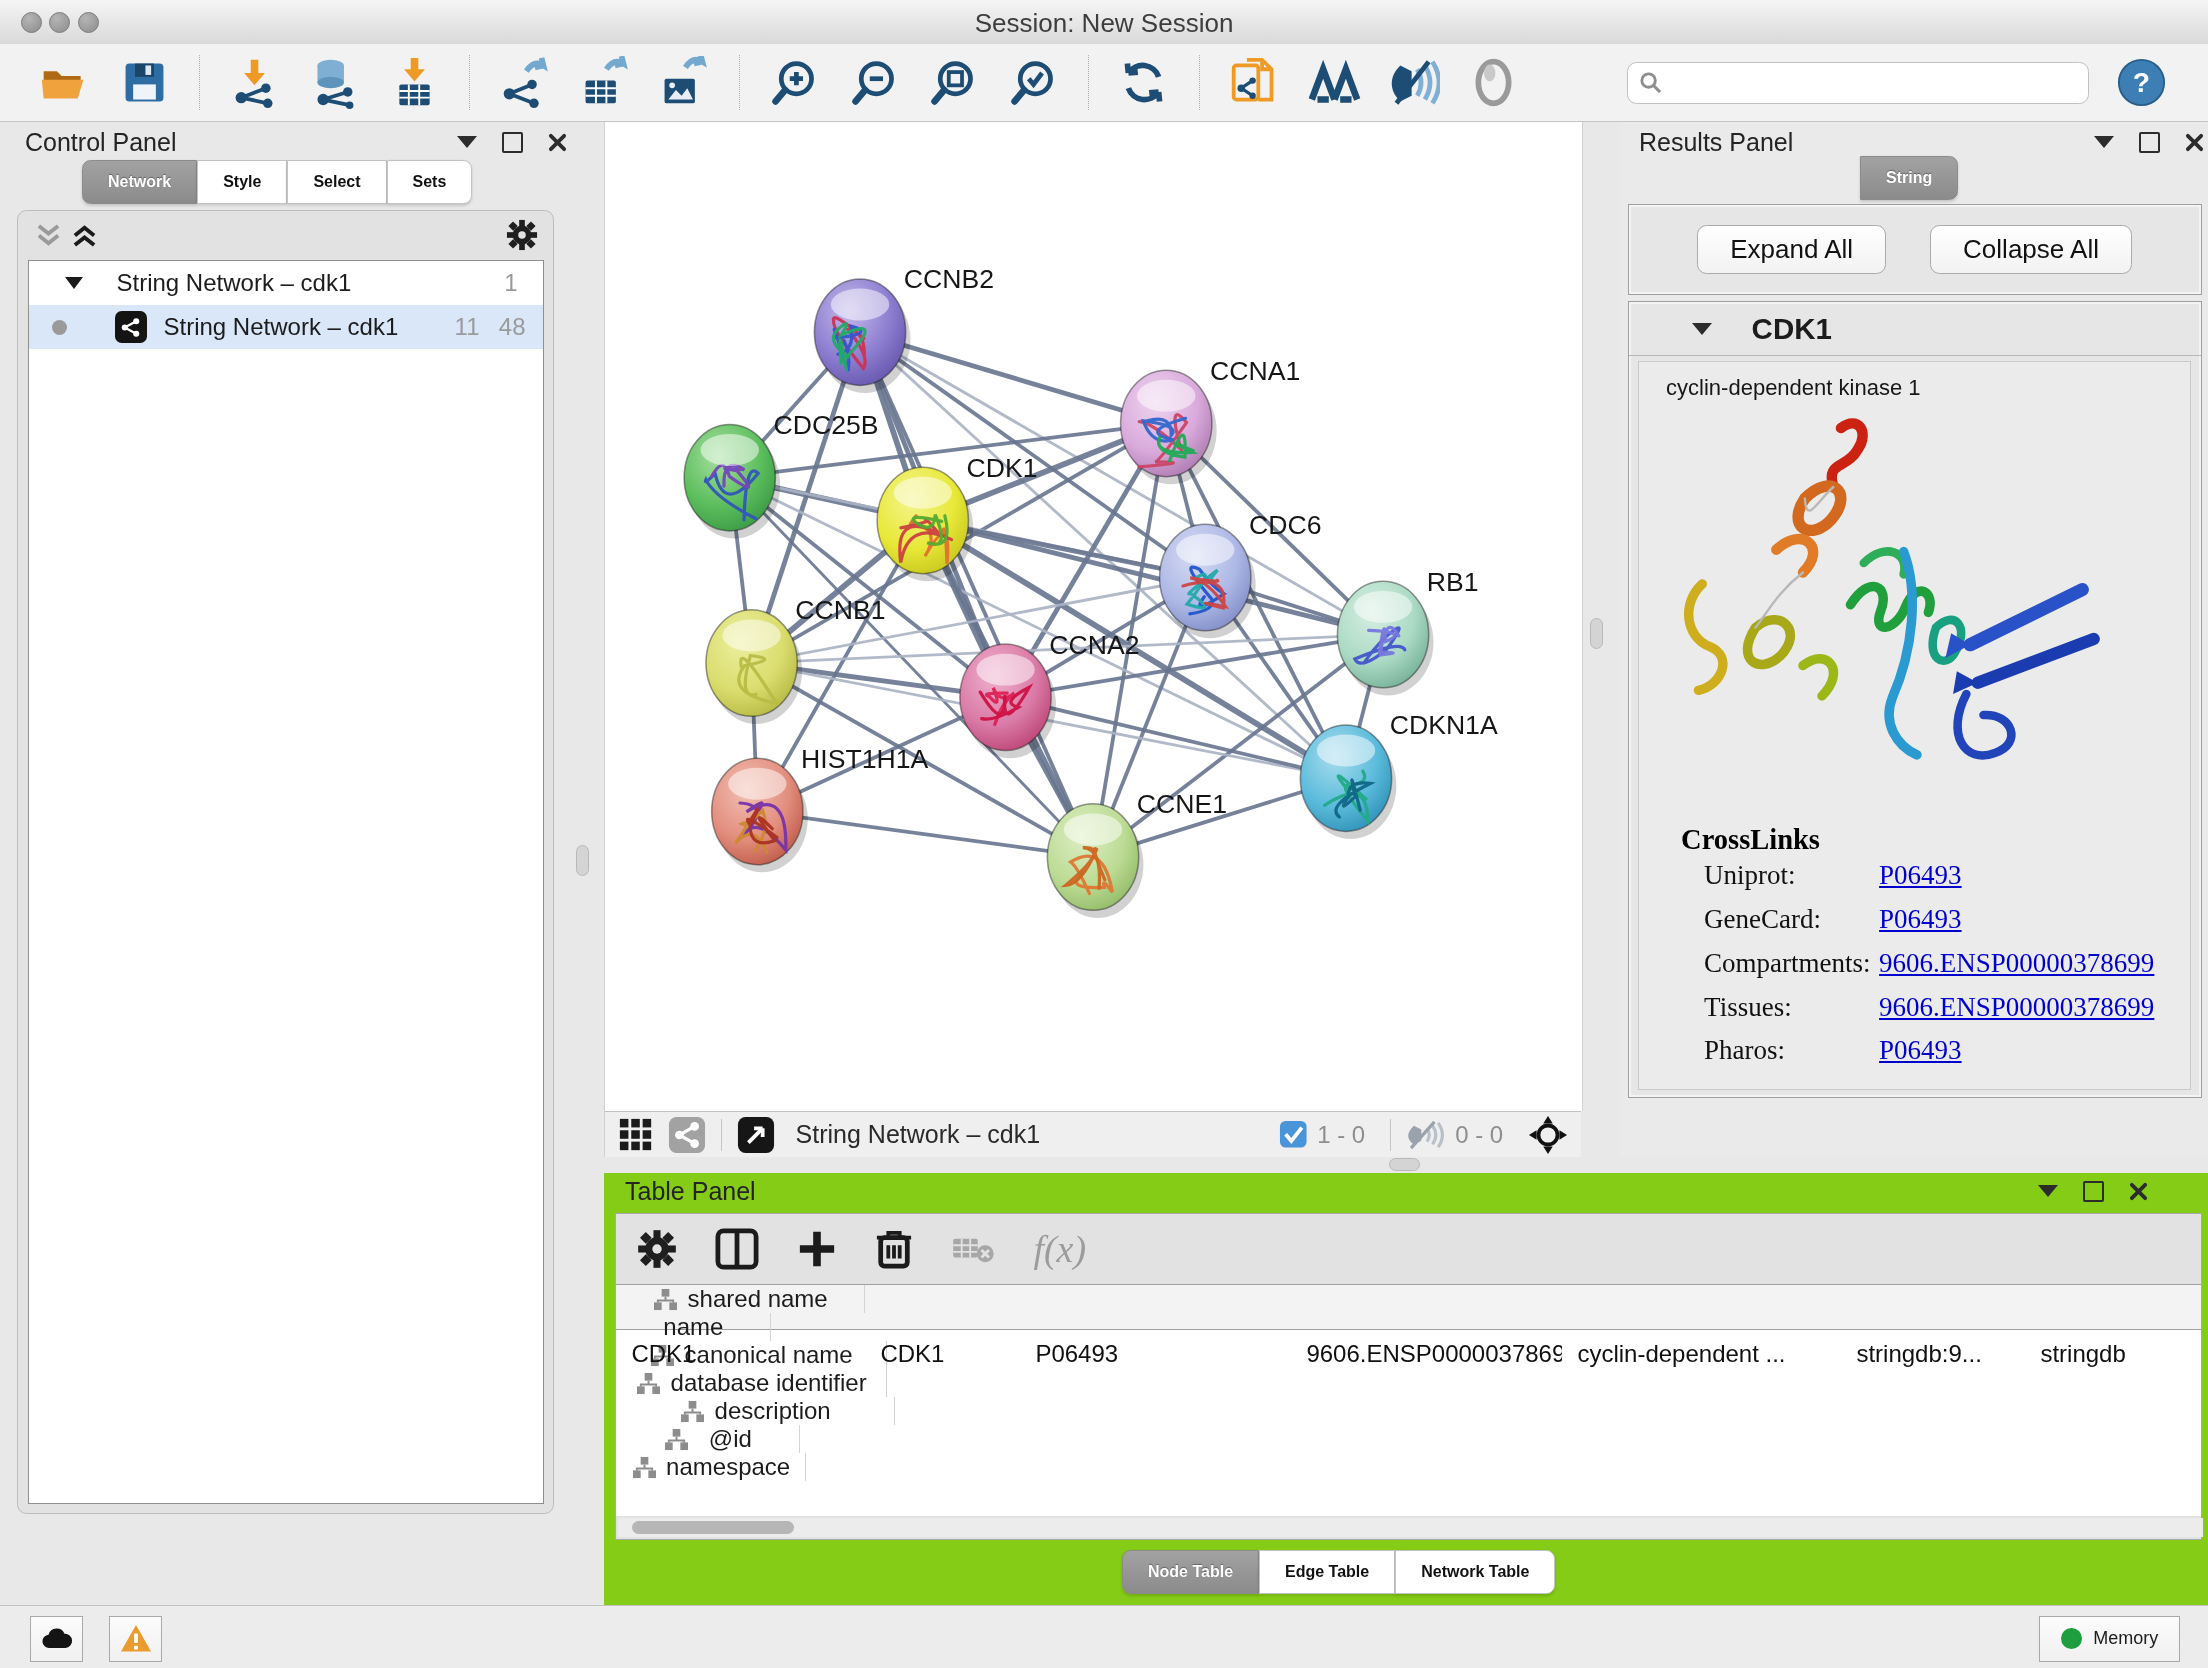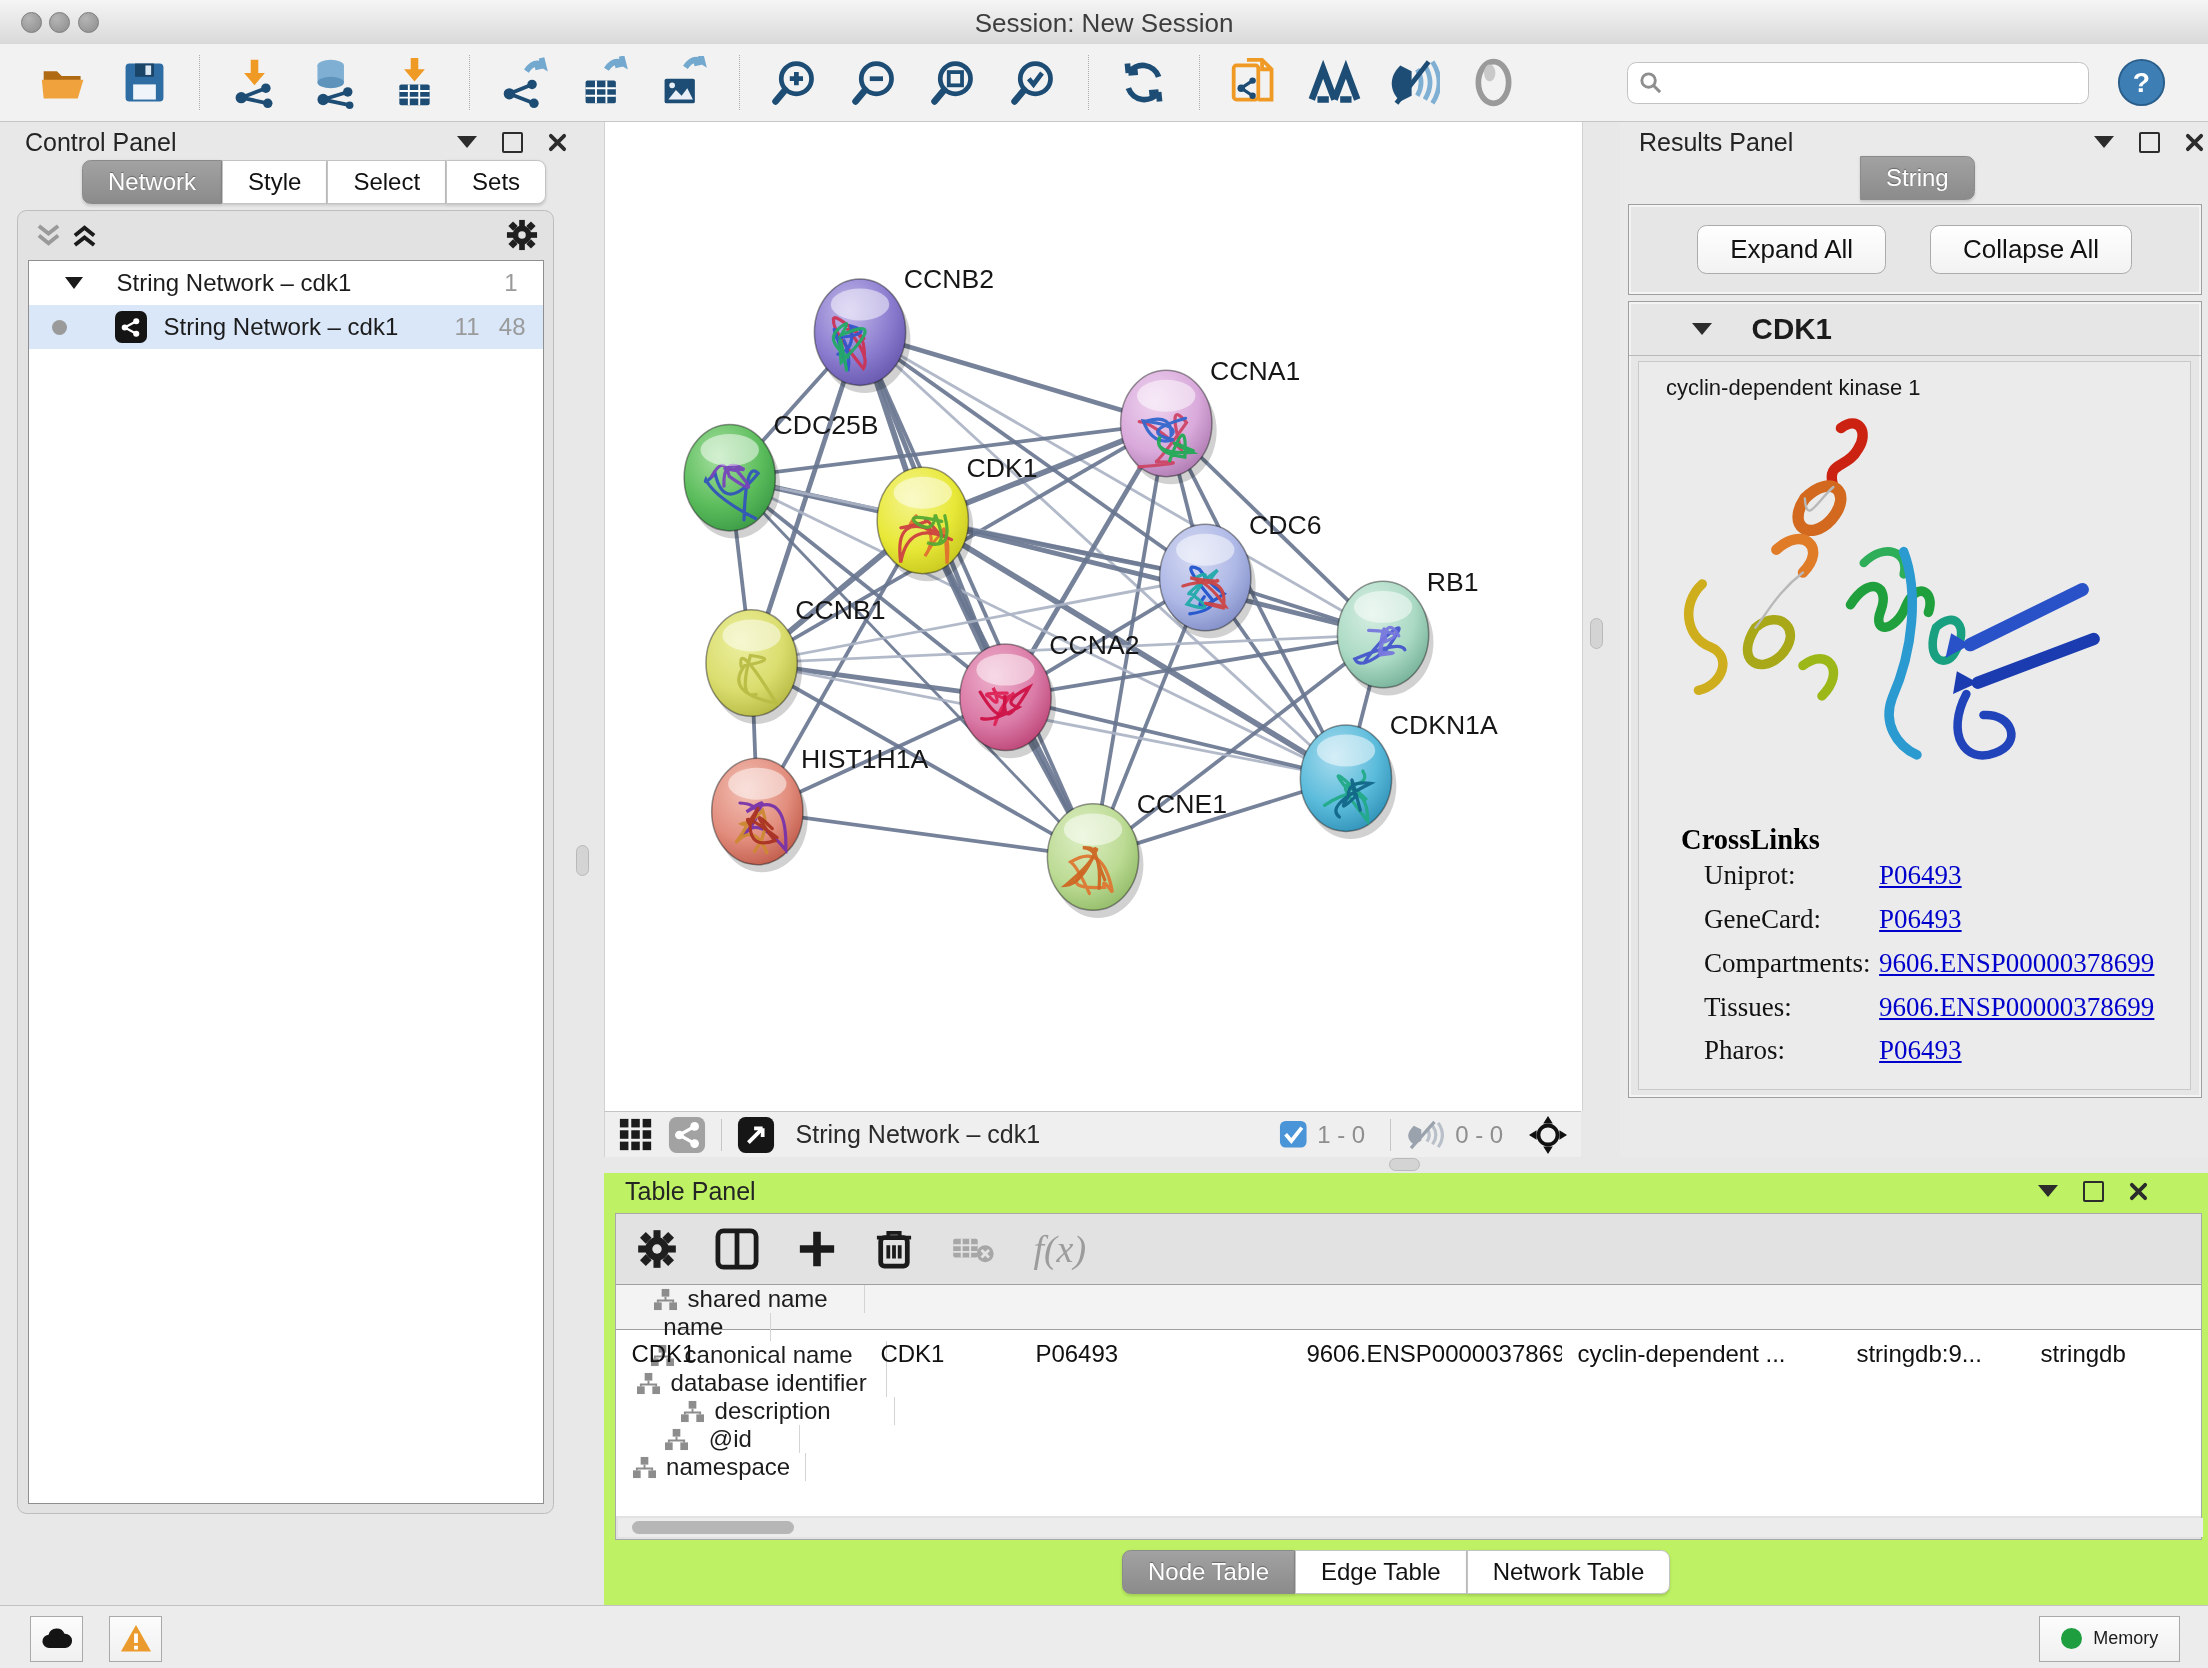--- a/index.html
+++ b/index.html
@@ -28,21 +28,21 @@
   #help-btn{width:49px;height:49px;margin:0 17px 0 28.5px;flex:none;}
 
   
   .panel-title{font-size:25px;color:#242424;}
   .panel-icons{position:absolute;display:flex;align-items:center;gap:25px;}
   .pi-tri{width:0;height:0;border-left:10.5px solid transparent;border-right:10.5px solid transparent;
     border-top:12.4px solid #2c2c2c;}
   .pi-box{width:17px;height:17px;border:2.9px solid #2c2c2c;border-radius:1.9px;}
   .seg{display:flex;}
   .seg .tab{height:42px;line-height:42px;padding:0 25px;background:#fff;border:1px solid #c3c3c3;
-    font-size:24px;text-align:right;color:#111;box-shadow:0 1.9px 2.9px rgba(0,0,0,0.15);}
+    font-size:16px;text-align:right;color:#111;box-shadow:0 1.9px 2.9px rgba(0,0,0,0.15);font-weight:bold;}
   .seg .tab:first-child{border-radius:8.6px 0 0 8.6px;}
   .seg .tab:last-child{border-radius:0 8.6px 8.6px 0;}
   .seg .tab.sel{background:linear-gradient(#a2a2a2,#8b8b8b);color:#fff;border-color:#8b8b8b;
     text-shadow:0 -1px 1px rgba(0,0,0,0.35);}
 
   
   #control-panel{left:0;top:122px;width:604px;height:1483px;background:#e8e8e8;}
   #cp-tabs{position:absolute;left:82px;top:38px;}
   #cp-box{position:absolute;left:17px;top:88px;width:535px;height:1302px;background:#e2e2e2;
     border:1px solid #bdbdbd;border-radius:9.5px;}
@@ -88,21 +88,21 @@
   #rp-desc{position:absolute;left:27px;top:13.3px;font-size:22px;color:#171717;}
   #ribbon{position:absolute;left:25px;top:49px;}
   #xl-title{position:absolute;left:42px;top:462px;font-family:"Liberation Serif",serif;
     font-weight:bold;font-size:28.5px;color:#000;}
   .xl-row{position:absolute;left:0;width:100%;height:44px;}
   .xl-label{position:absolute;left:65px;font-family:"Liberation Serif",serif;font-size:27px;color:#111;}
   .xl-value{position:absolute;left:240px;font-family:"Liberation Serif",serif;font-size:27px;
     text-decoration:underline;}
 
   
-  #table-panel{left:604px;top:1173px;width:1605px;height:432px;background:#bef264;}
+  #table-panel{left:604px;top:1173px;width:1605px;height:432px;background:#84cc16;}
   #tp-box{position:absolute;left:11.4px;top:40px;width:1585px;height:325px;background:#e2e2e2;
     border:1px solid #a8a8a8;}
   #tp-toolbar{position:absolute;left:0;top:0;width:100%;height:70px;display:flex;align-items:center;
     padding-left:21px;box-sizing:border-box;gap:38px;}
   #fx{font-family:"Liberation Serif",serif;font-style:italic;font-size:38px;color:#9c9c9c;}
   #tbl{position:absolute;left:0;top:70px;right:0;bottom:23px;background:#fff;border-top:1px solid #9f9f9f;overflow:hidden;}
   #tbl-head{display:flex;height:44px;background:#f3f3f3;border-bottom:1.9px solid #9f9f9f;flex-direction:column;}
   .th{display:flex;align-items:center;justify-content:center;gap:9.5px;font-size:24px;color:#1c1c1c;
     border-right:1px solid #d4d4d4;box-sizing:border-box;flex:none;overflow:hidden;white-space:nowrap;}
   .tr{display:flex;height:48px;}

